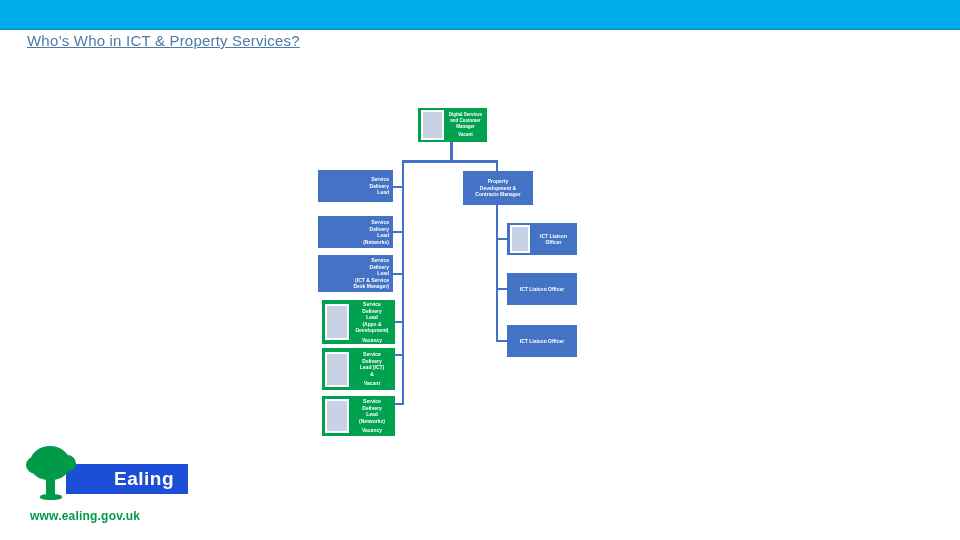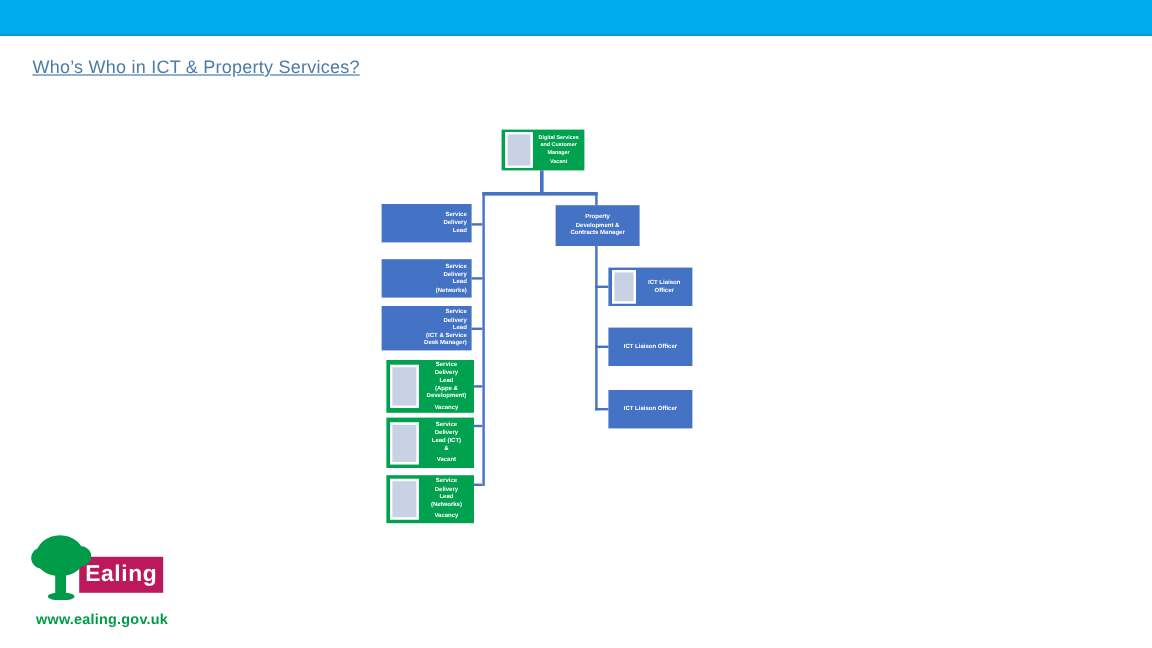--- a/index.html
+++ b/index.html
@@ -2,40 +2,40 @@
 <html><head>
 <meta charset="utf-8">
 <style>
   html,body{margin:0;padding:0;background:#ffffff;font-family:"Liberation Sans",sans-serif;}
   .slide{position:relative;width:960px;height:540px;background:#ffffff;overflow:hidden;}
 
   
   .topbar{position:absolute;left:0;top:0;width:960px;height:28px;background:#00ACEC;border-bottom:2px solid #009ad6;}
 
   
-  .title{position:absolute;left:27px;top:48px;font-size:15px;letter-spacing:.2px;color:#4d7ba7;text-decoration:underline;cursor:pointer;}
+  .title{position:absolute;left:27px;top:32px;font-size:15px;letter-spacing:.2px;color:#4d7ba7;text-decoration:underline;cursor:pointer;}
 
   
   .node{position:absolute;display:flex;align-items:center;color:#ffffff;font-weight:bold;box-sizing:border-box;}
   .node.blue{background:#4472C4;}
   .node.green{background:#00A14F;}
   .photo{background:#C9D1E4;border:2px solid #ffffff;flex:none;box-sizing:content-box;}
   .node-text{flex:1;font-size:5px;line-height:1.3;}
   .node-title{white-space:pre-line;}
   .node-status{margin-top:3px;white-space:pre-line;}
   .align-right .node-text{text-align:right;padding-right:4px;}
   .align-center .node-text{text-align:center;padding:0 2px;}
   .root-text{font-size:4.5px;}
 
   
   .line{position:absolute;background:#4472C4;}
 
   
   .logo{position:absolute;left:28px;top:446px;width:130px;height:70px;}
-  .logo-box{position:absolute;left:38px;top:18px;width:70px;height:30px;background:#be185d;display:flex;align-items:center;justify-content:center;}
+  .logo-box{position:absolute;left:38px;top:18px;width:88px;height:30px;background:#1d4ed8;display:flex;align-items:center;justify-content:center;padding-left:34px;}
   .logo-box span{color:#ffffff;font-weight:bold;font-size:19px;letter-spacing:.5px;}
   .tree{position:absolute;left:0;top:0;width:48px;height:62px;}
   .tree .crown{position:absolute;left:2px;top:0;width:40px;height:34px;background:#009B48;border-radius:50% 50% 46% 46%;}
   .tree .crown2{position:absolute;left:-2px;top:10px;width:20px;height:18px;background:#009B48;border-radius:50%;}
   .tree .crown3{position:absolute;left:30px;top:9px;width:18px;height:17px;background:#009B48;border-radius:50%;}
   .tree .trunk{position:absolute;left:18px;top:30px;width:9px;height:22px;background:#009B48;}
   .tree .base{position:absolute;left:12px;top:48px;width:22px;height:6px;background:#009B48;border-radius:40%;}
   .logo-url{position:absolute;left:2px;top:63px;font-size:12px;font-weight:bold;color:#009B48;letter-spacing:.2px;}
 </style>
 </head>

